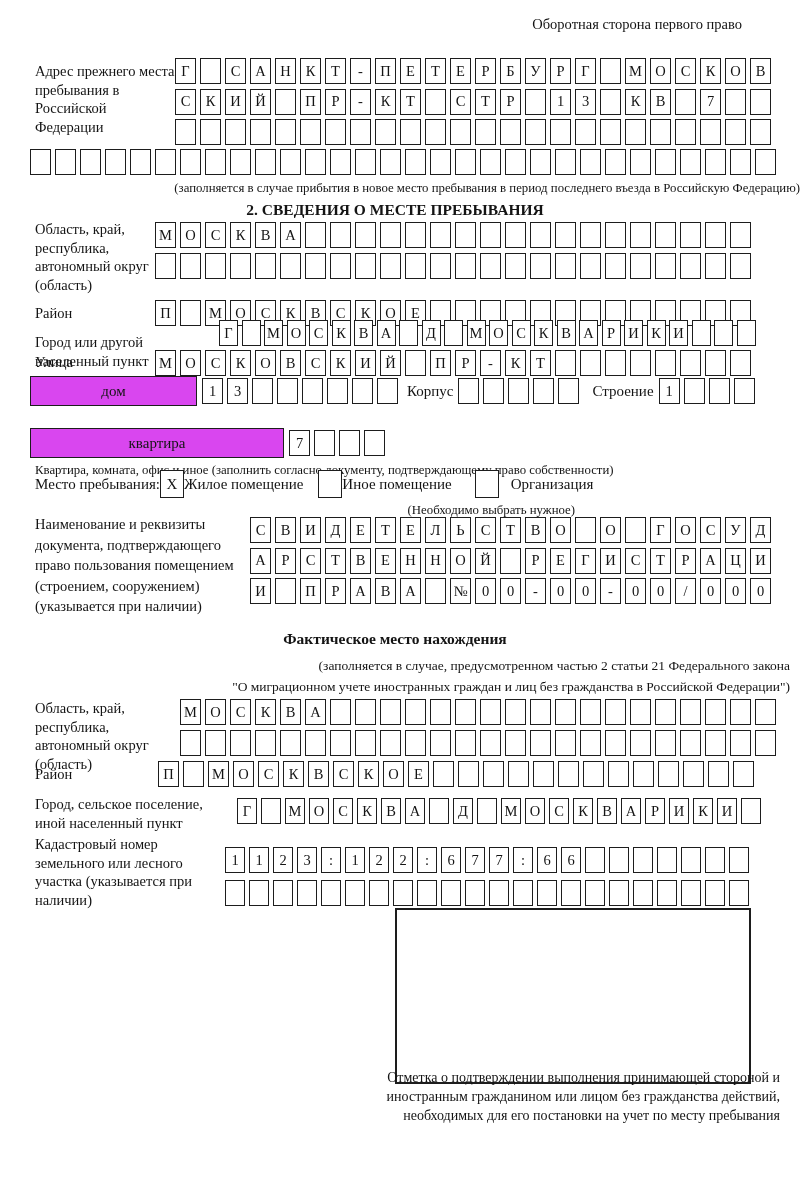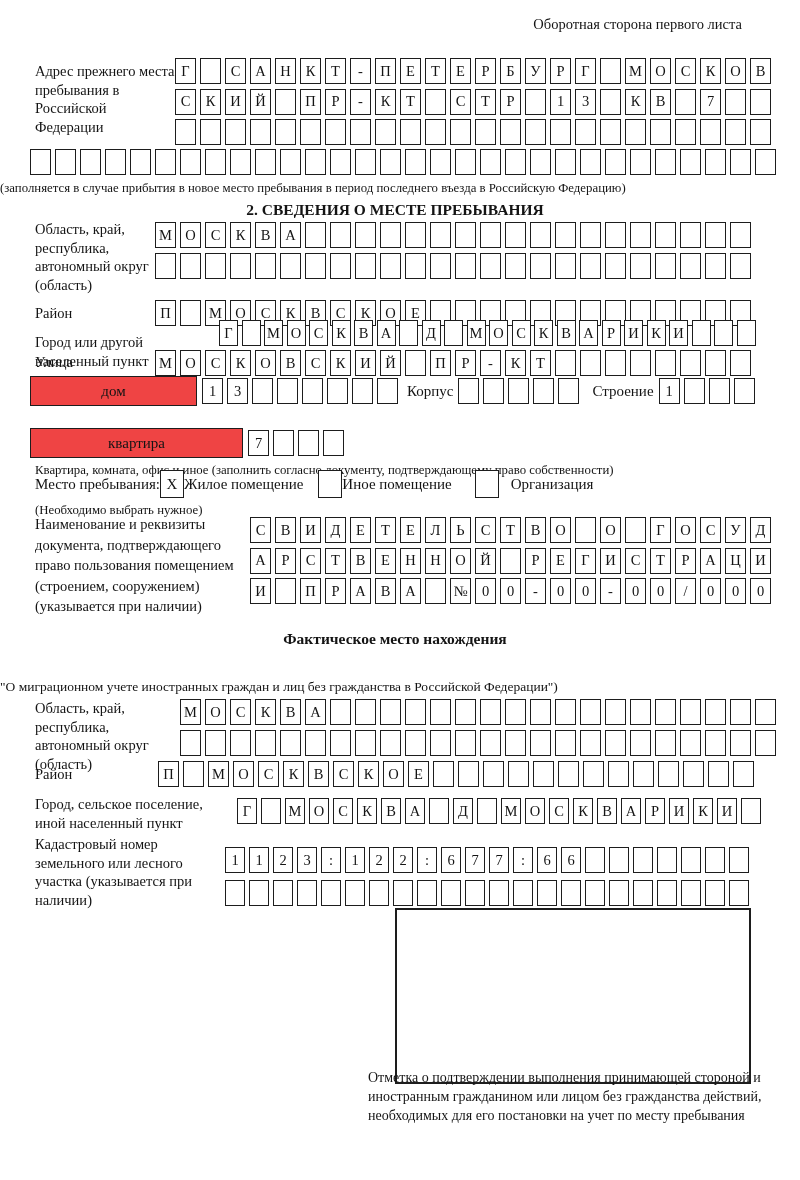--- a/index.html
+++ b/index.html
@@ -16,37 +16,37 @@
     flex:none;width:21px;height:26px;box-sizing:border-box;border:1.6px solid #1d1d1d;
     display:flex;align-items:center;justify-content:center;
     font-size:14.5px;background:#fff;
   }
   .tight .cell{width:19px;}
   .tight{gap:3.5px;}
   .med .cell{width:20px;}
   .med{gap:4px;}
   .rows-stack2{display:flex;flex-direction:column;gap:4.5px;}
   .wide-box{
-    box-sizing:border-box;border:1.6px solid #1d1d1d;height:30px;background:#ef4444;
+    box-sizing:border-box;border:1.6px solid #1d1d1d;height:30px;background:#d946ef;
     display:flex;align-items:center;justify-content:center;font-size:15px;
   }
   .inline-band{display:flex;align-items:center;}
   .chk{
     flex:none;width:24px;height:28px;box-sizing:border-box;border:1.6px solid #1d1d1d;
     display:flex;align-items:center;justify-content:center;font-size:15px;background:#fff;
   }
   .stamp-box{box-sizing:border-box;border:2px solid #1d1d1d;background:#fff;}
-  .ctr{text-align:left;font-family:Liberation Serif, serif;}
+  .ctr{text-align:right;font-family:Liberation Serif, serif;}
 </style>
 </head>
 <body>
 
 <div id="page">
 
-  <div class="abs cap" style="left:0;top:16px;width:742px;text-align:right;font-size:14.5px;">Оборотная сторона первого листа</div>
+  <div class="abs cap" style="left:0;top:16px;width:742px;text-align:right;font-size:14.5px;">Оборотная сторона первого право</div>
 
   <div class="abs lbl" style="left:35px;top:62px;width:140px;">Адрес прежнего места пребывания в Российской Федерации</div>
   <div class="abs rows-stack2" style="left:175px;top:58px;">
     <div class="cell-row">
         <div class="cell">Г</div>
         <div class="cell"></div>
         <div class="cell">С</div>
         <div class="cell">А</div>
         <div class="cell">Н</div>
         <div class="cell">К</div>
@@ -321,21 +321,21 @@
     <div class="lbl" style="margin-left:8px;font-size:15px;">Строение</div>
     <div class="cell-row">
         <div class="cell">1</div>
         <div class="cell"></div>
         <div class="cell"></div>
         <div class="cell"></div>
       </div>
   </div>
 
   <div class="abs inline-band" style="left:30px;top:428px;gap:5px;">
-    <div class="wide-box" style="width:213px;">квартира</div>
+    <div class="wide-box" style="width:254px;">квартира</div>
     <div class="cell-row">
         <div class="cell">7</div>
         <div class="cell"></div>
         <div class="cell"></div>
         <div class="cell"></div>
       </div>
   </div>
   <div class="abs cap" style="left:35px;top:462px;">Квартира, комната, офис и иное (заполнить согласно документу, подтверждающему право собственности)</div>
 
   <div class="abs inline-band" style="left:35px;top:470px;font-size:15px;">
@@ -416,20 +416,21 @@
         <div class="cell">0</div>
         <div class="cell">0</div>
         <div class="cell">/</div>
         <div class="cell">0</div>
         <div class="cell">0</div>
         <div class="cell">0</div>
       </div>
   </div>
 
   <div class="abs ttl" style="left:0;top:630px;width:790px;">Фактическое место нахождения</div>
+  <div class="abs cap ctr" style="left:0;top:658px;width:790px;font-size:13.5px;">(заполняется в случае, предусмотренном частью 2 статьи 21 Федерального закона</div>
   <div class="abs cap ctr" style="left:0;top:679px;width:790px;font-size:13.5px;">"О миграционном учете иностранных граждан и лиц без гражданства в Российской Федерации")</div>
 
   <div class="abs lbl" style="left:35px;top:699px;width:150px;">Область, край, республика, автономный округ (область)</div>
   <div class="abs rows-stack2" style="left:180px;top:699px;">
     <div class="cell-row">
         <div class="cell">М</div>
         <div class="cell">О</div>
         <div class="cell">С</div>
         <div class="cell">К</div>
         <div class="cell">В</div>

